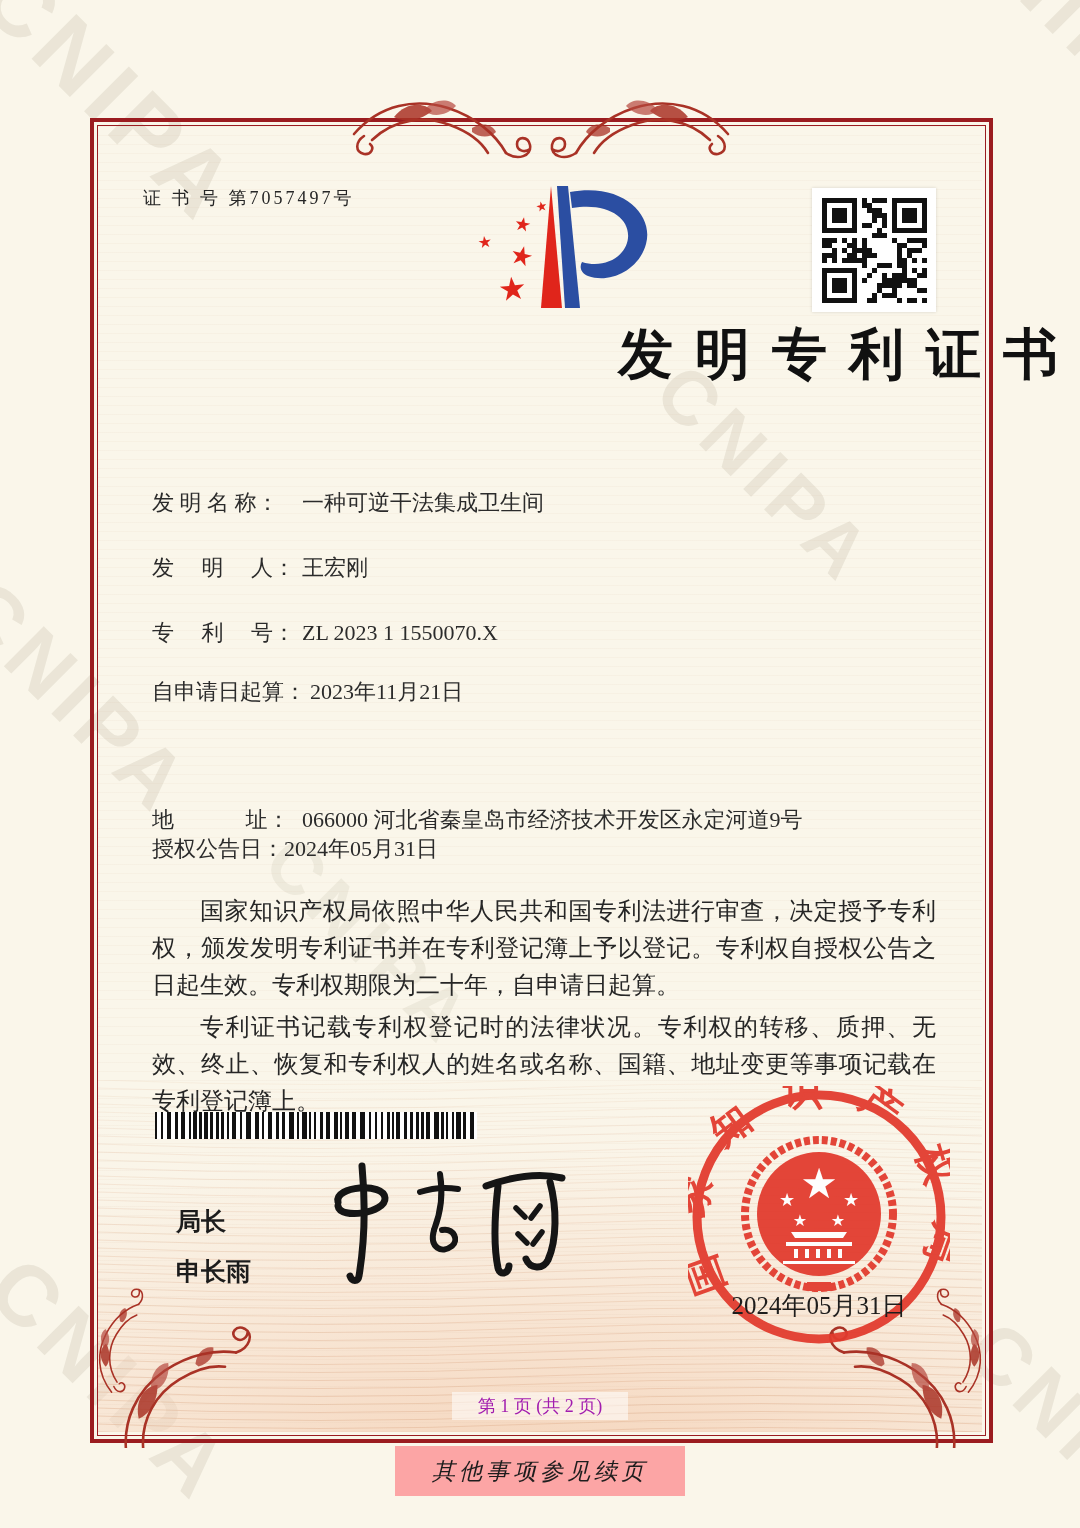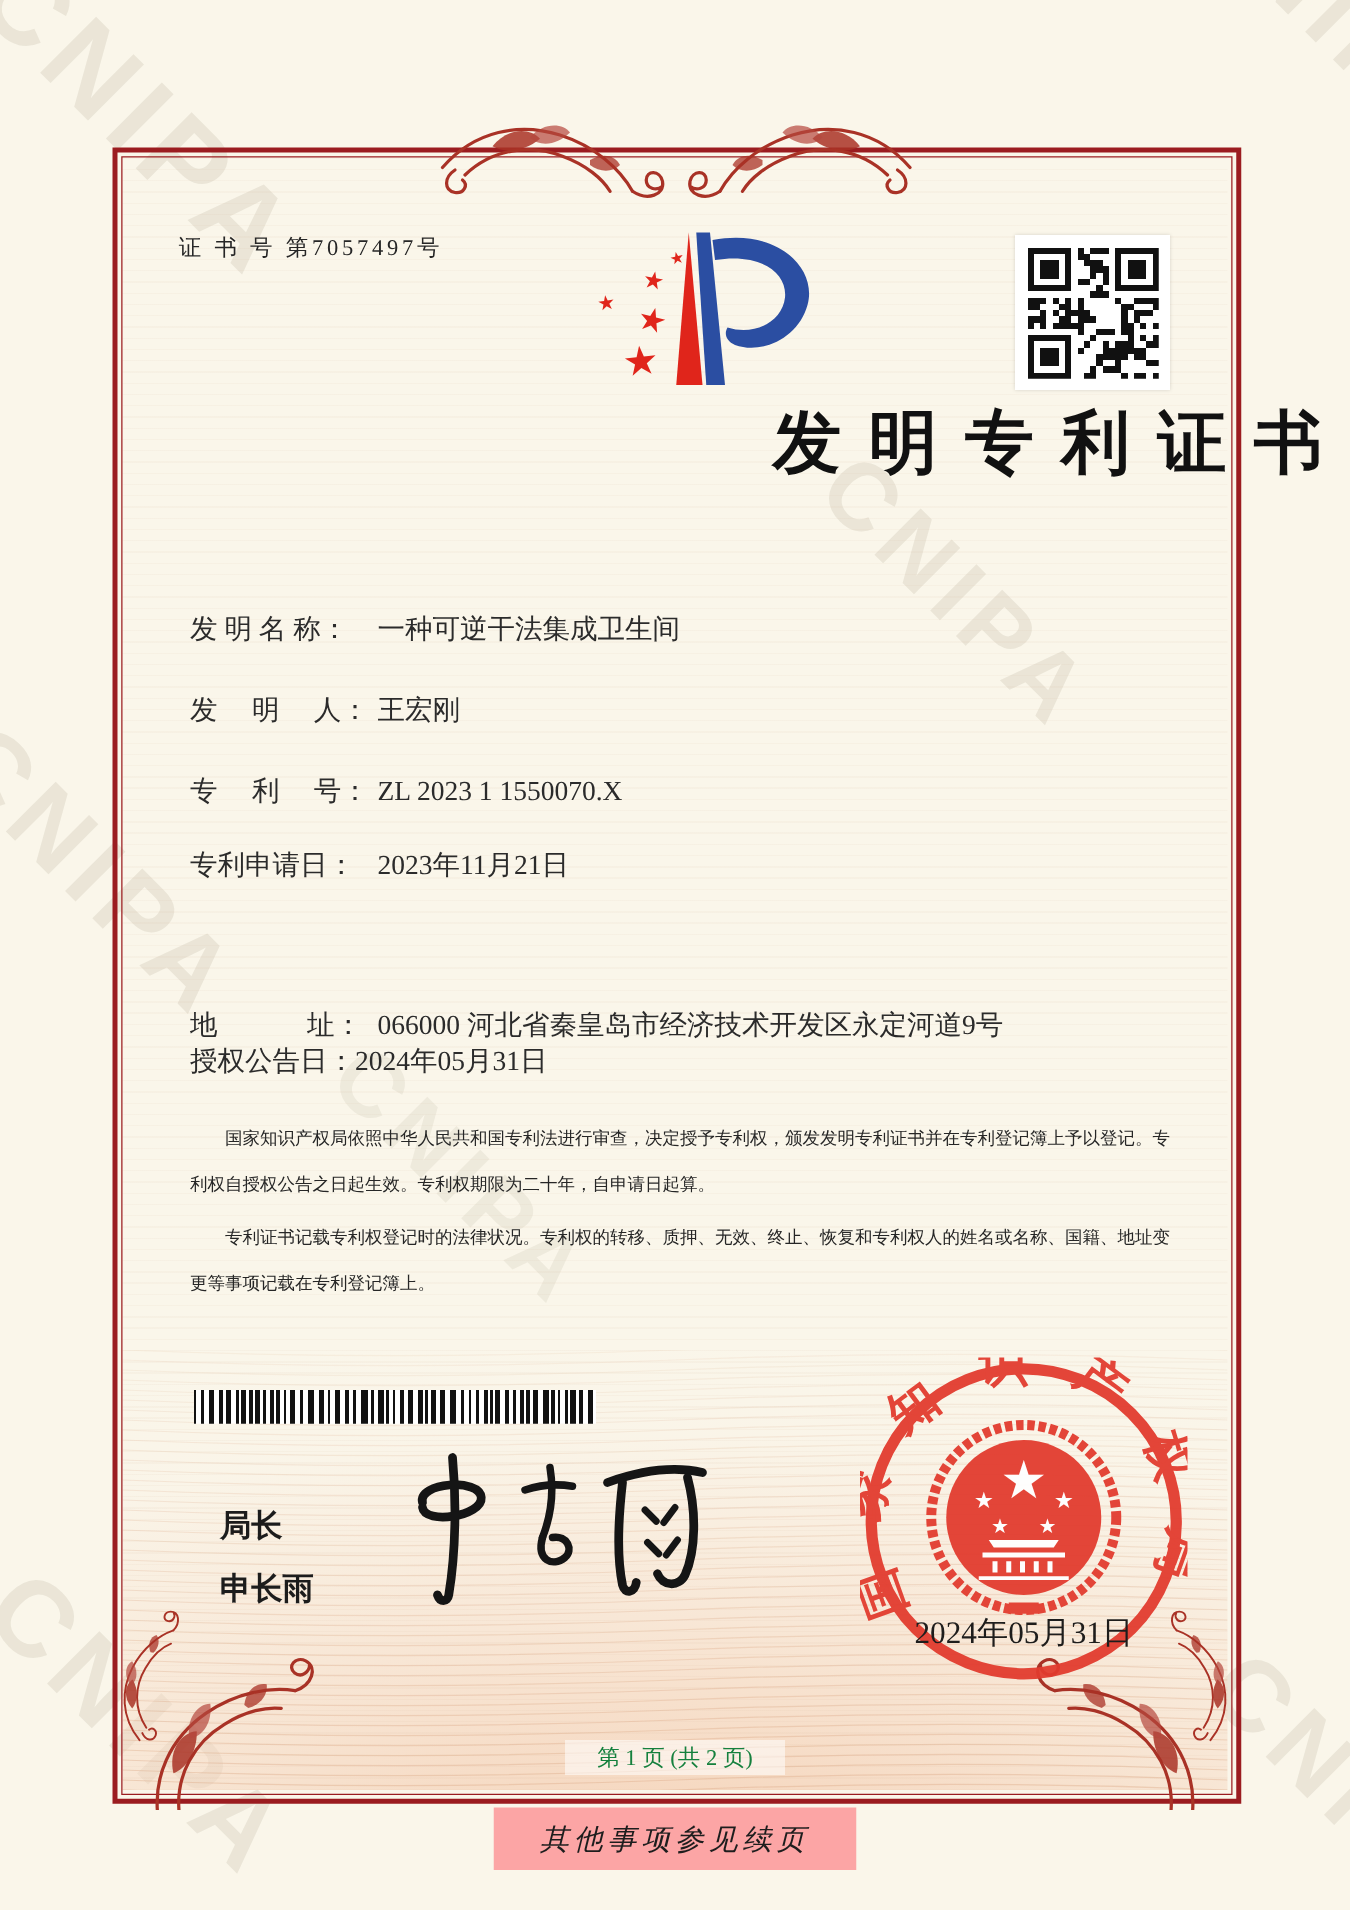--- a/index.html
+++ b/index.html
@@ -47,30 +47,30 @@
   }
   
   .field{position:absolute;left:152px;z-index:5;font-size:22px;color:#2b2b2b;white-space:nowrap;}
   .field .lab{display:inline-block;min-width:146px;margin-top:36px;}
   .field .val{margin-left:4px;}
   .r0{top:452px}.r1{top:517px}.r2{top:582px}.r3{top:641px}.r4{top:705px}.r5{top:769px}
   .grant{position:absolute;left:152px;top:834px;width:780px;z-index:5;font-size:22px;color:#2b2b2b;display:flex;}
   .grant .g2{margin-left:96px;}
   
   .paras{position:absolute;left:152px;top:893px;width:784px;z-index:5;
-         font-size:14px;line-height:37px;text-align:justify;color:#262626;}
+         font-size:24px;line-height:37px;text-align:justify;color:#262626;}
   .paras p{margin:0 0 5px 0;text-indent:2em;}
   
   .barcode{position:absolute;left:155px;top:1112px;z-index:5;}
   .director{position:absolute;left:176px;top:1196px;z-index:5;
             font-family:"Liberation Sans","DejaVu Sans",sans-serif;font-weight:bold;
             font-size:25px;color:#1c1c1c;line-height:50px;}
   .signature{position:absolute;left:292px;top:1158px;z-index:5;}
   .seal{position:absolute;left:688px;top:1086px;z-index:6;opacity:0.94;}
-  .page-info{position:absolute;left:0;top:1394px;width:100%;text-align:center;z-index:5;font-size:18px;color:#15803d;}
+  .page-info{position:absolute;left:0;top:1394px;width:100%;text-align:center;z-index:5;font-size:18px;color:#a21caf;}
   .page-info span{background:rgba(255,255,255,0.55);padding:4px 26px;}
   .footer-note{
     position:absolute;left:395px;top:1446px;width:290px;height:50px;z-index:5;
     background:#fca5a5;display:flex;align-items:center;justify-content:center;
     font-size:23px;font-style:italic;letter-spacing:4px;color:#1d1d1d;
   }
   .defs-hidden{position:absolute;width:0;height:0;overflow:hidden;}
 </style>
 </head>
 <body>
@@ -325,21 +325,21 @@
   <div class="field r0">
     <span class="lab">发 明 名 称：</span><span class="val">一种可逆干法集成卫生间</span>
   </div>
   <div class="field r1">
     <span class="lab">发　 明　 人：</span><span class="val">王宏刚</span>
   </div>
   <div class="field r2">
     <span class="lab">专　 利　 号：</span><span class="val">ZL 2023 1 1550070.X</span>
   </div>
   <div class="field r3">
-    <span class="lab">专利申请日：</span><span class="val">2023年11月21日</span>
+    <span class="lab">自申请日起算：</span><span class="val">2023年11月21日</span>
   </div>
   <div class="field r5">
     <span class="lab">地　　　 址：</span><span class="val">066000 河北省秦皇岛市经济技术开发区永定河道9号</span>
   </div>
 
   <div class="grant">
     <span class="g1"><span>授权公告日：</span><span>2024年05月31日</span></span>
   </div>
 
   <div class="paras">

